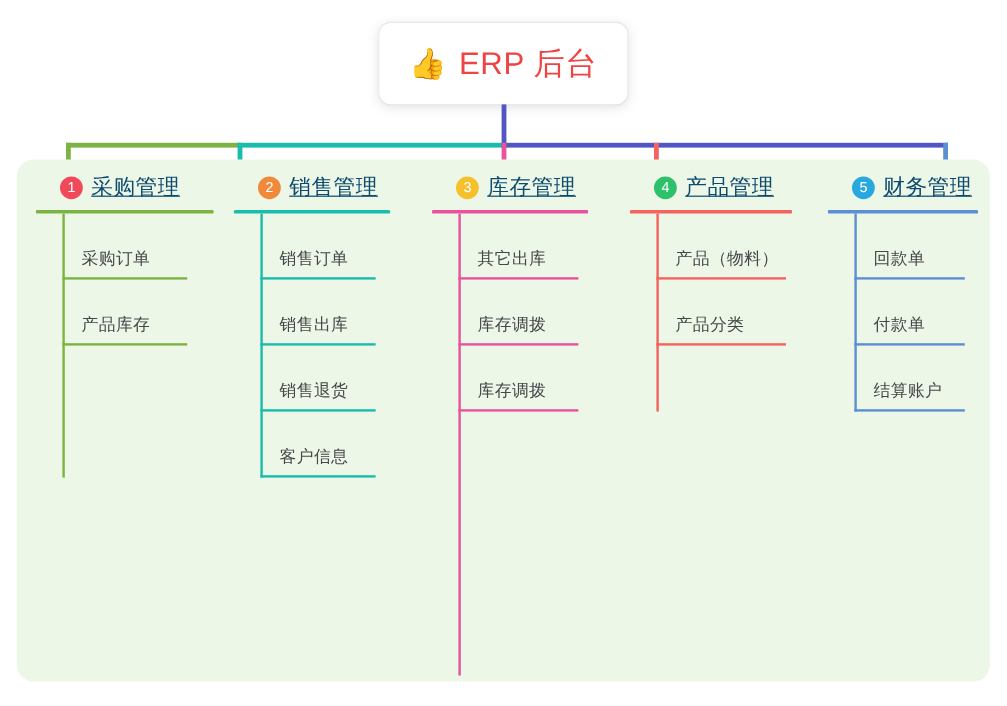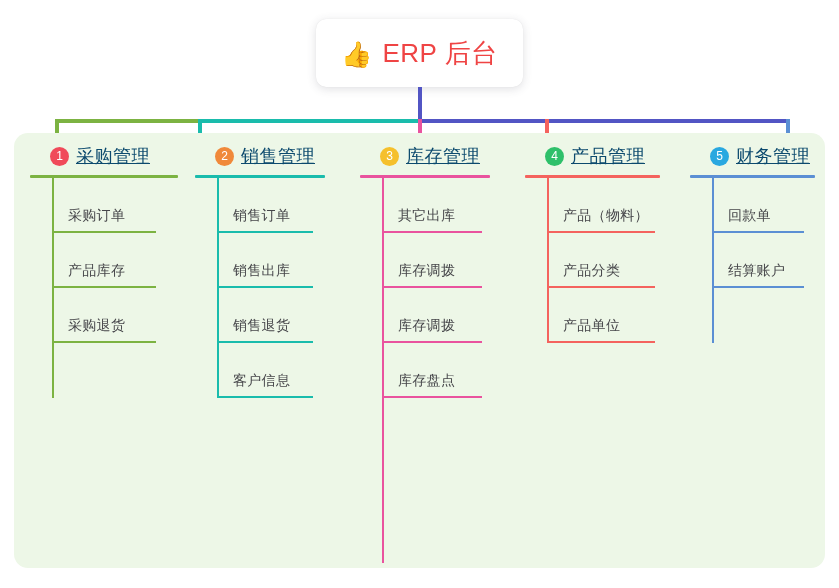--- a/index.html
+++ b/index.html
@@ -186,24 +186,20 @@
         <div class="items">
           <div class="spine" style="background: rgb(124, 179, 66); height: 220px;"></div>
           <div class="item">
             <span class="item-label">采购订单</span>
             <div class="item-rule" style="background: rgb(124, 179, 66); width: 104px;"></div>
           </div>
           <div class="item">
             <span class="item-label">产品库存</span>
             <div class="item-rule" style="background: rgb(124, 179, 66); width: 104px;"></div>
           </div>
-          <div class="item">
-            <span class="item-label">采购退货</span>
-            <div class="item-rule" style="background: rgb(124, 179, 66); width: 104px;"></div>
-          </div>
         </div>
       </div>
       <div class="col" style="left: 195px; width: 130px;">
         <div class="col-head">
           <span class="badge" style="background: rgb(240, 137, 58);">2</span>
           <span class="col-title">销售管理</span>
         </div>
         <div class="head-rule" style="background: rgb(26, 188, 172); width: 130px;"></div>
         <div class="items">
           <div class="spine" style="background: rgb(26, 188, 172); height: 220px;"></div>
@@ -238,61 +234,57 @@
             <div class="item-rule" style="background: rgb(233, 83, 158); width: 100px;"></div>
           </div>
           <div class="item">
             <span class="item-label">库存调拨</span>
             <div class="item-rule" style="background: rgb(233, 83, 158); width: 100px;"></div>
           </div>
           <div class="item">
             <span class="item-label">库存调拨</span>
             <div class="item-rule" style="background: rgb(233, 83, 158); width: 100px;"></div>
           </div>
-          <div class="item">
-            <span class="item-label">库存盘点</span>
-            <div class="item-rule" style="background: rgb(233, 83, 158); width: 100px;"></div>
-          </div>
         </div>
       </div>
       <div class="col" style="left: 525px; width: 135px;">
         <div class="col-head">
           <span class="badge" style="background: rgb(46, 192, 106);">4</span>
           <span class="col-title">产品管理</span>
         </div>
         <div class="head-rule" style="background: rgb(244, 99, 94); width: 135px;"></div>
         <div class="items">
           <div class="spine" style="background: rgb(244, 99, 94); height: 165px;"></div>
           <div class="item">
             <span class="item-label">产品（物料）</span>
             <div class="item-rule" style="background: rgb(244, 99, 94); width: 108px;"></div>
           </div>
           <div class="item">
             <span class="item-label">产品分类</span>
             <div class="item-rule" style="background: rgb(244, 99, 94); width: 108px;"></div>
           </div>
-          <div class="item">
-            <span class="item-label">产品单位</span>
-            <div class="item-rule" style="background: rgb(244, 99, 94); width: 108px;"></div>
-          </div>
         </div>
       </div>
       <div class="col" style="left: 690px; width: 125px;">
         <div class="col-head">
           <span class="badge" style="background: rgb(41, 168, 224);">5</span>
           <span class="col-title">财务管理</span>
         </div>
         <div class="head-rule" style="background: rgb(91, 143, 212); width: 125px;"></div>
         <div class="items">
           <div class="spine" style="background: rgb(91, 143, 212); height: 165px;"></div>
           <div class="item">
             <span class="item-label">回款单</span>
             <div class="item-rule" style="background: rgb(91, 143, 212); width: 92px;"></div>
           </div>
           <div class="item">
+            <span class="item-label">付款单</span>
+            <div class="item-rule" style="background: rgb(91, 143, 212); width: 92px;"></div>
+          </div>
+          <div class="item">
             <span class="item-label">结算账户</span>
             <div class="item-rule" style="background: rgb(91, 143, 212); width: 92px;"></div>
           </div>
         </div>
       </div>
     </div>
 
 </div>
 
 </body></html>

